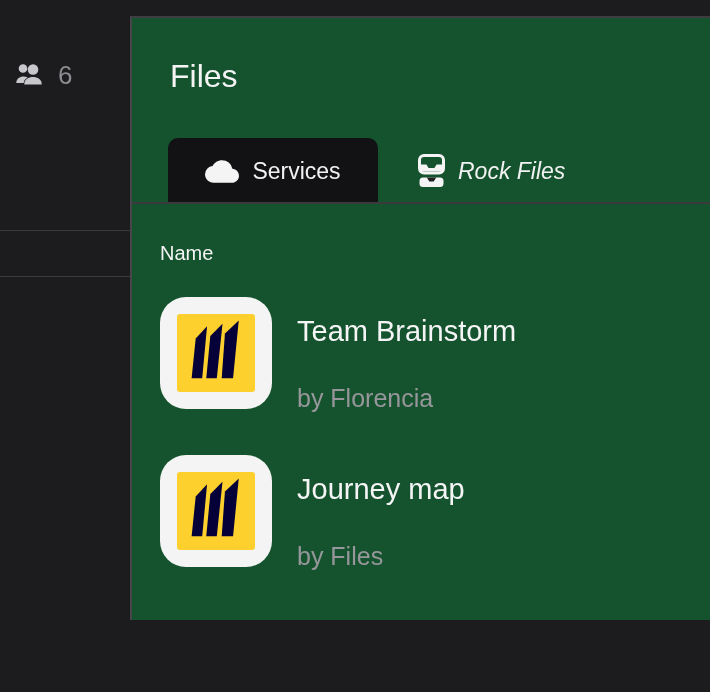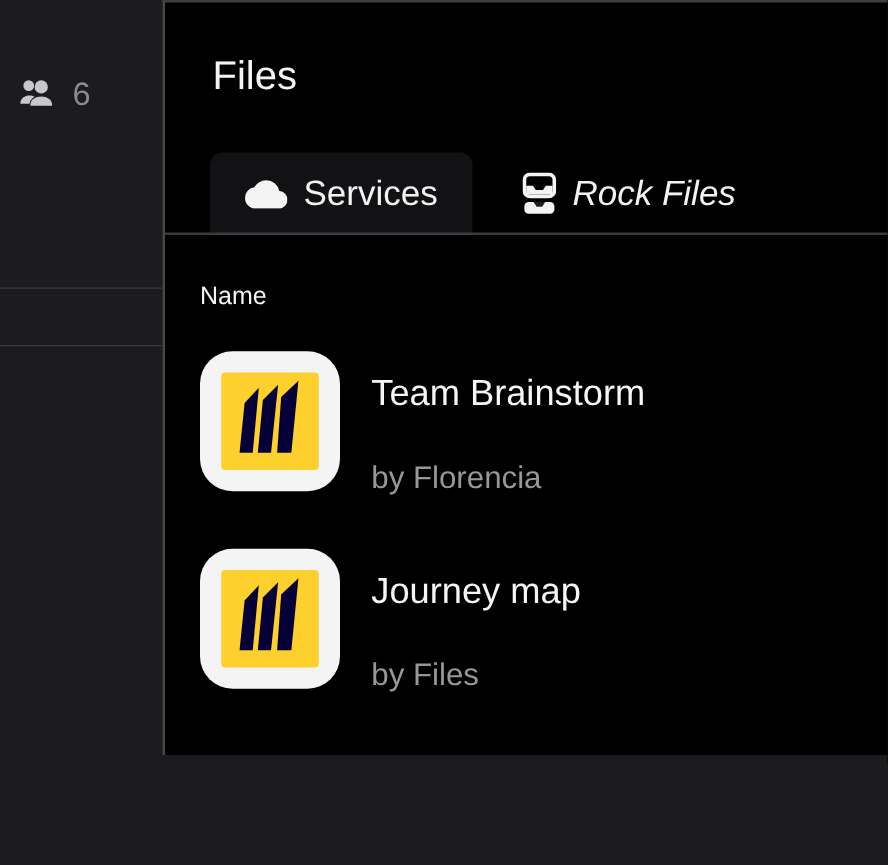--- a/index.html
+++ b/index.html
@@ -26,38 +26,38 @@
   .pcount { color: #8b8b90; font-size: 26px; line-height: 28px; }
   .sdiv {
     position: absolute; left: 0; width: 130px; height: 1px;
     background: #3a3a3e;
   }
   .sdiv1 { top: 230px; }
   .sdiv2 { top: 276px; }
 
   
   .panel {
-    position: absolute; left: 130px; top: 0;
+    position: absolute; left: 130px; top: 16px;
     width: 580px; height: 604px;
-    background: #000000;
+    background: #14532d;
     border-left: 2px solid #47474b;
     border-top: 2px solid #3e3e42;
   }
   .panel-title {
     position: absolute; left: 38px; top: 40px;
     margin: 0;
     font-size: 32px; line-height: 36px; font-weight: 400;
     color: #f4f4f5;
   }
 
   
   .tab {
     position: absolute; top: 120px; height: 66px;
     display: flex; align-items: center; gap: 13px;
-    font-size: 28px; color: #f2f2f3;
+    font-size: 23px; color: #f2f2f3;
     cursor: default;
     z-index: 1;
   }
   .tab svg { display: block; flex: none; }
   .tab.active {
     left: 36px; width: 210px;
     justify-content: center;
     background: #121215;
     border-radius: 10px 10px 0 0;
   }

